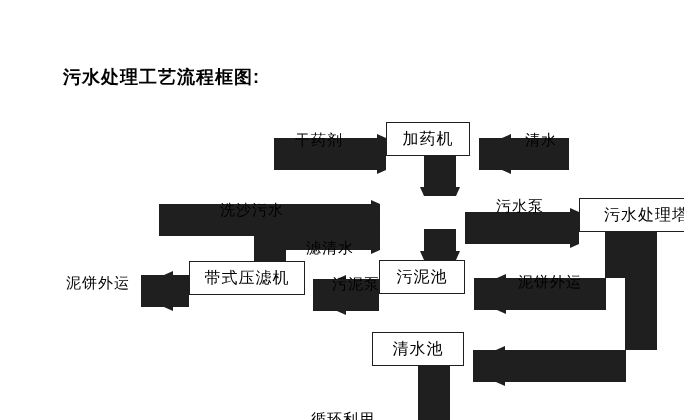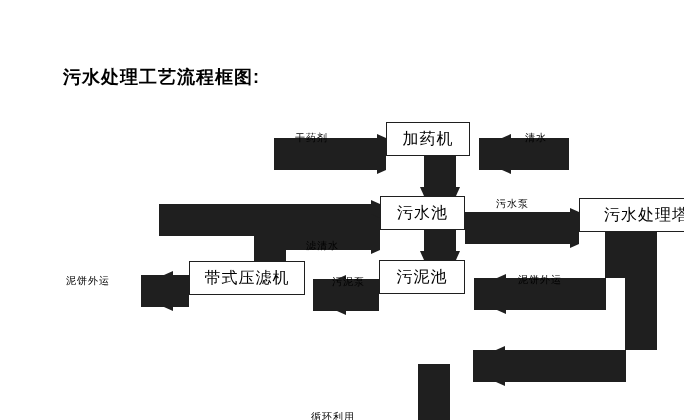--- a/index.html
+++ b/index.html
@@ -30,58 +30,59 @@
     color:var(--text);
     font-size:16px;
     display:flex;align-items:center;justify-content:center;
     white-space:nowrap;letter-spacing:1px;
     z-index:2;
     text-align:right;
   }
   .flabel{
     position:absolute;
     color:var(--text);
-    font-size:10px;
+    font-size:15px;
     white-space:nowrap;letter-spacing:1px;
     z-index:3;
   }
   .hline,.vline{position:absolute;background:var(--line);z-index:1;}
   .hline{height:1px;}
   .vline{width:1px;}
   .ah{position:absolute;width:0;height:0;z-index:2;}
   .ah-r{border-top:4px solid transparent;border-bottom:4px solid transparent;border-left:9px solid var(--line);}
   .ah-l{border-top:4px solid transparent;border-bottom:4px solid transparent;border-right:9px solid var(--line);}
   .ah-d{border-left:4px solid transparent;border-right:4px solid transparent;border-top:9px solid var(--line);}
 </style>
 </head>
 <body>
 
 <div class="canvas">
 
   <div class="title">污水处理工艺流程框图:</div>
 
   <div class="node" style="left:354px;top:90px;width:84px;height:30px">加药机</div>
-  <div class="node" style="left:348px;top:164px;width:85px;height:33px">污水池</div>
   <div class="node" style="left:547px;top:166px;width:135px;height:16px">污水处理塔</div>
   <div class="node" style="left:157px;top:229px;width:116px;height:33px">带式压滤机</div>
   <div class="node" style="left:347px;top:228px;width:86px;height:33px">污泥池</div>
+  <div class="node" style="left:340px;top:300px;width:92px;height:32px">清水池</div>
 
   <div class="hline" style="left:242px;top:106px;width:104px"></div>
   <div class="ah ah-r" style="left:345px;top:102px"></div>
   <span class="flabel" style="left:247px;top:83px">干药剂</span>
 
   <div class="hline" style="left:447px;top:106px;width:90px"></div>
   <div class="ah ah-l" style="left:438px;top:102px"></div>
   <span class="flabel" style="left:477px;top:83px">清水</span>
 
   <div class="vline" style="left:392px;top:120px;height:36px"></div>
   <div class="ah ah-d" style="left:388px;top:155px"></div>
 
   <div class="hline" style="left:127px;top:172px;width:212px"></div>
   <div class="ah ah-r" style="left:339px;top:168px"></div>
+  <span class="flabel" style="left:172px;top:153px">洗沙污水</span>
 
   <div class="vline" style="left:222px;top:186px;height:43px"></div>
   <div class="hline" style="left:222px;top:186px;width:117px"></div>
   <div class="ah ah-r" style="left:339px;top:182px"></div>
   <span class="flabel" style="left:258px;top:191px">滤清水</span>
 
   <div class="hline" style="left:433px;top:180px;width:105px"></div>
   <div class="ah ah-r" style="left:538px;top:176px"></div>
   <span class="flabel" style="left:448px;top:149px">污水泵</span>
 

